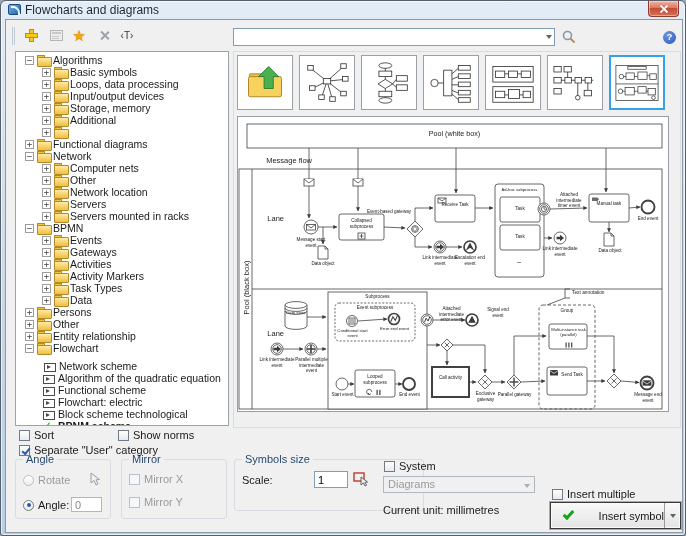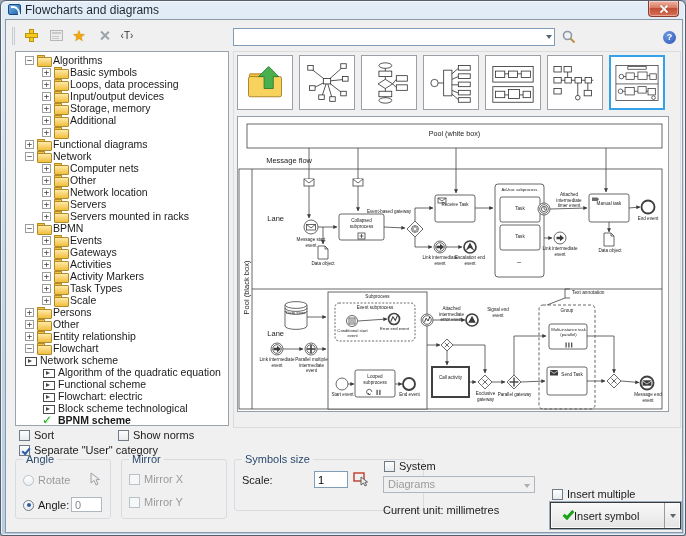--- a/index.html
+++ b/index.html
@@ -109,21 +109,21 @@
   .dropdown .combo-arrow { border-top-color:#a8adb3; }
 
   .pickbtn { position:absolute; width:18px; height:18px; z-index:2; display:flex; align-items:center; justify-content:center; }
   .unit { position:absolute; font-size:11px; color:#1a1a1a; z-index:2; }
 
   .insert-btn { position:absolute; left:549px; top:501px; width:131px; height:27px; z-index:2;
     border:1px solid #3a3a3a; background:linear-gradient(#f9f9f9,#e4e4e4); box-shadow:inset 0 0 0 1px #fafafa, 0 0 0 1px #9daebe;
     display:flex; align-items:center; }
   .insert-check { width:11px; height:6px; border-left:3px solid #17a317; border-bottom:3px solid #17a317;
     transform:rotate(-48deg); margin-left:12px; margin-top:-4px; }
-  .insert-label { flex:1; text-align:left; font-size:11px; color:#1a1a1a; }
+  .insert-label { flex:1; text-align:right; font-size:11px; color:#1a1a1a; }
   .insert-split { width:16px; align-self:stretch; border-left:1px solid #9a9a9a; display:flex; align-items:center; justify-content:center; }
   .insert-split .combo-arrow { position:static; }
 </style>
 </head>
 <body>
 
 <div class="dialog">
   <span class="app-icon"></span>
   <div class="tbar-title">Flowcharts and diagrams</div>
   <div class="close-btn">
@@ -257,21 +257,21 @@
         <span class="tree-label">Activity Markers</span>
       </div>
       <div class="trow" style="padding-left: 26px;">
         <span class="expander">+</span>
         <span class="tree-icon icon-folder"></span>
         <span class="tree-label">Task Types</span>
       </div>
       <div class="trow" style="padding-left: 26px;">
         <span class="expander">+</span>
         <span class="tree-icon icon-folder"></span>
-        <span class="tree-label">Scale</span>
+        <span class="tree-label">Data</span>
       </div>
       <div class="trow" style="padding-left: 9px;">
         <span class="expander">+</span>
         <span class="tree-icon icon-folder"></span>
         <span class="tree-label">Persons</span>
       </div>
       <div class="trow" style="padding-left: 9px;">
         <span class="expander">+</span>
         <span class="tree-icon icon-folder"></span>
         <span class="tree-label">Other</span>
@@ -279,21 +279,21 @@
       <div class="trow" style="padding-left: 9px;">
         <span class="expander">+</span>
         <span class="tree-icon icon-folder"></span>
         <span class="tree-label">Entity relationship</span>
       </div>
       <div class="trow" style="padding-left: 9px;">
         <span class="expander">−</span>
         <span class="tree-icon icon-folder"></span>
         <span class="tree-label">Flowchart</span>
       </div>
-      <div class="trow" style="padding-left: 8px;">
+      <div class="trow" style="padding-left: 27px; margin-top: 6px;">
 
         <span class="tree-icon icon-scheme"></span>
         <span class="tree-label">Network scheme</span>
       </div>
       <div class="trow" style="padding-left: 26px;">
 
         <span class="tree-icon icon-scheme"></span>
         <span class="tree-label">Algorithm of the quadratic equation</span>
       </div>
       <div class="trow" style="padding-left: 26px;">

